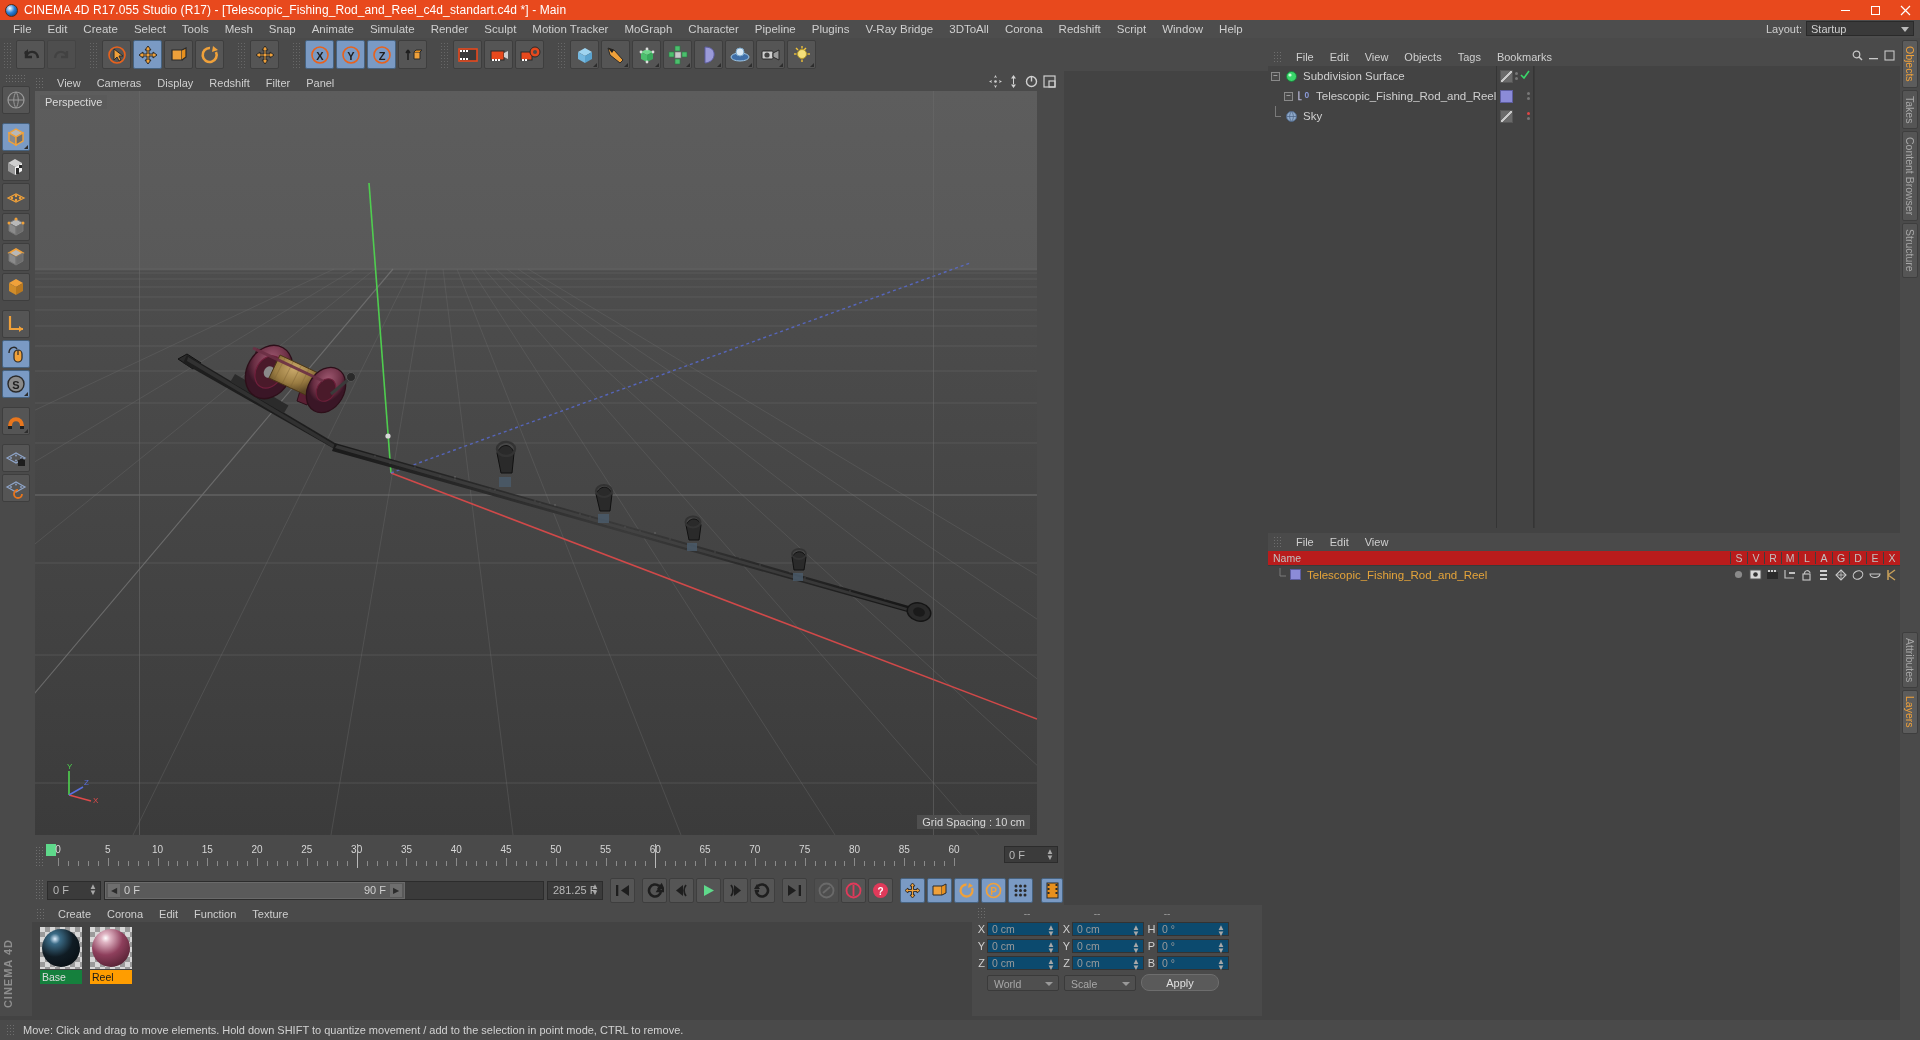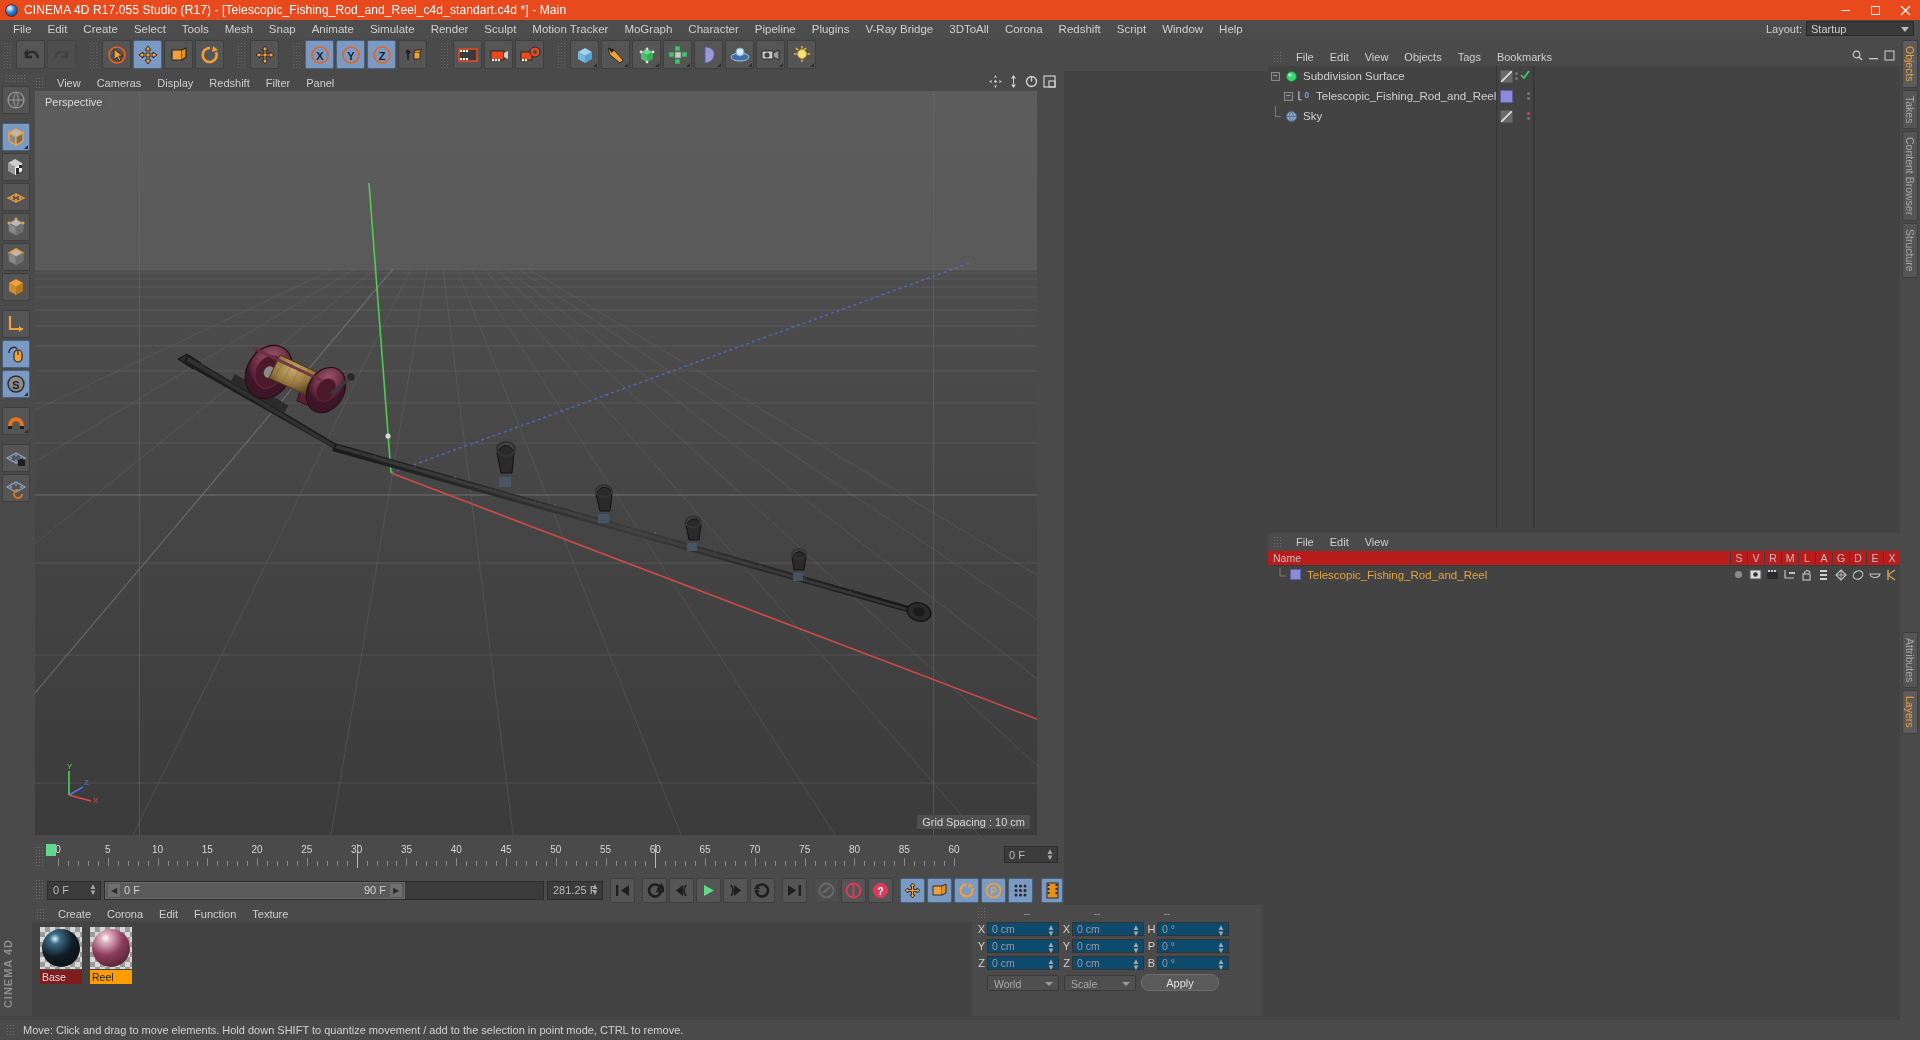--- a/index.html
+++ b/index.html
@@ -192,21 +192,21 @@
     width:42px; height:42px; position:relative;
     background-image:
       linear-gradient(45deg, #9a9a9a 25%, transparent 25%, transparent 75%, #9a9a9a 75%),
       linear-gradient(45deg, #9a9a9a 25%, #d8d8d8 25%, #d8d8d8 75%, #9a9a9a 75%);
     background-size:10px 10px; background-position:0 0, 5px 5px;
   }
   .mat-sphere .ball { position:absolute; left:2px; top:2px; width:38px; height:38px; border-radius:50%; }
   .mat-name {
     font-size:10.5px; text-align:left; padding:1px 2px; margin-top:1px; white-space:nowrap;
   }
-  .mat-name.unsel { background:#7f1d1d; color:#dcdcdc; }
+  .mat-name.unsel { background:#15803d; color:#dcdcdc; }
   .mat-name.sel { background:#ff9d00; color:#1a1a1a; }
 
   
   .coord-wrap {
     position:absolute; left:972px; top:905px; width:290px; height:111px; background:#4a4a4a;
   }
   .coord-hdr { height:16px; display:flex; align-items:center; font-size:10px; color:#9b9b9b; }
   .coord-hdr .grip2 { width:9px; height:12px; margin:0 6px 0 5px;
     background-image: radial-gradient(#6e6e6e 1px, transparent 1px); background-size:3px 3px; }
   .coord-hdr span { width:70px; text-align:center; }

